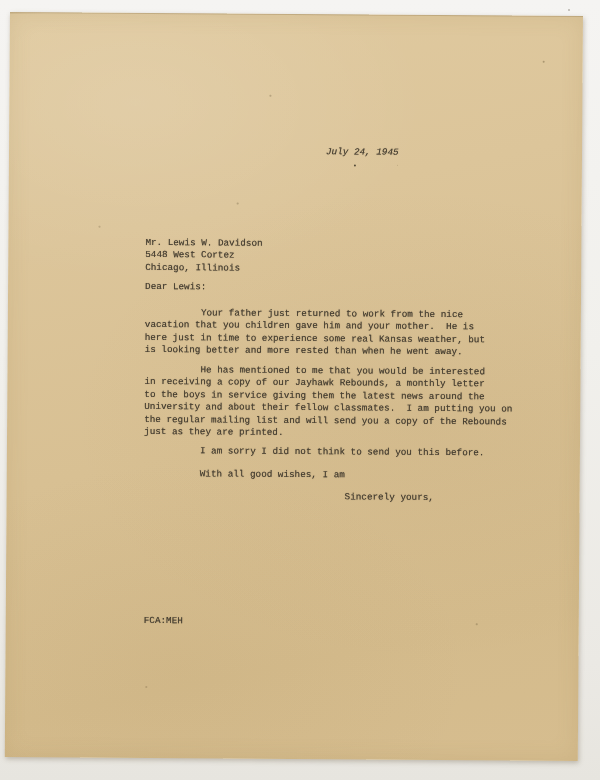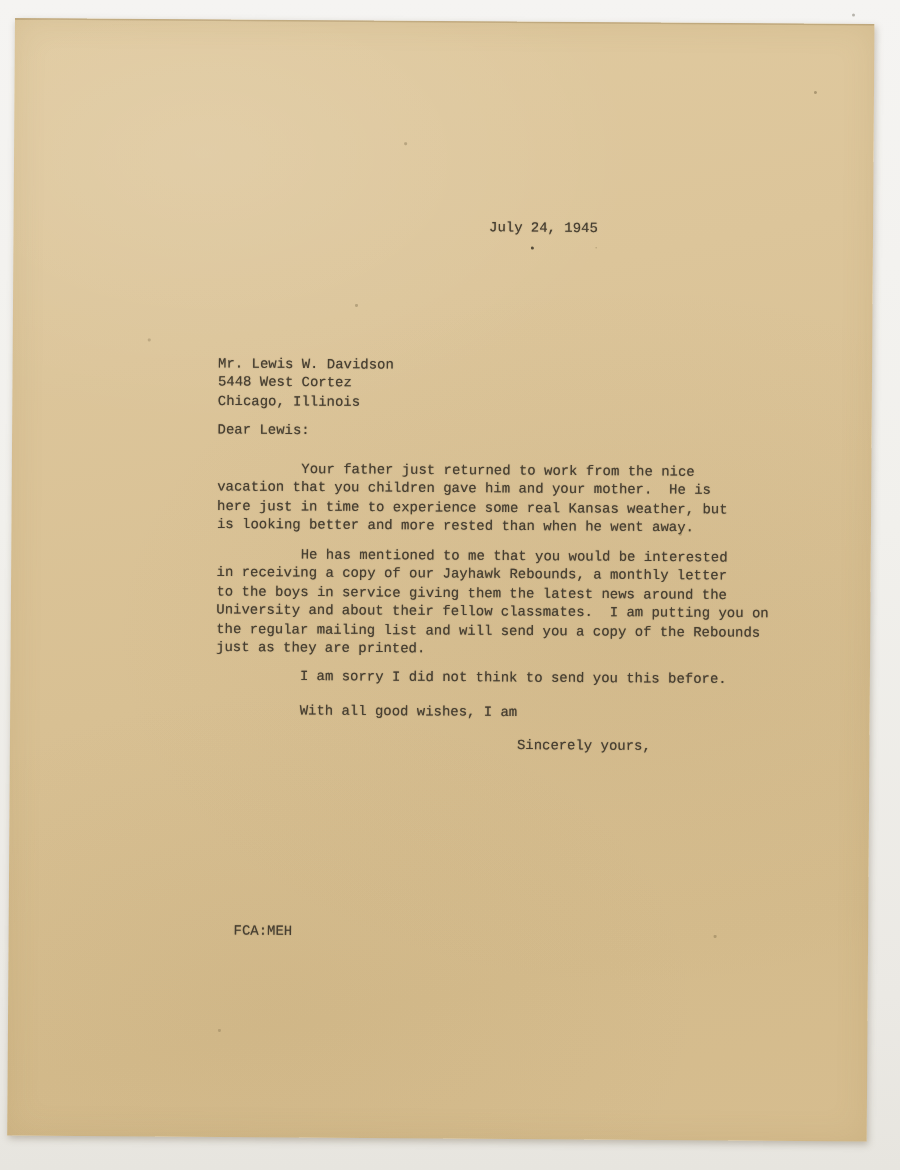--- a/index.html
+++ b/index.html
@@ -40,30 +40,30 @@
   .t {
     position: absolute;
     left: 137px;
     color: #473f31;
     font-size: 9.3px;
     line-height: 12.4px;
     white-space: pre;
     text-shadow: 0 0 0.7px rgba(71,63,49,0.75);
   }
   .indent { text-indent: 56px; }
-  .pos-date      { left: 317px; top: 132px; }
+  .pos-date      { left: 317px; top: 132px; font-style: italic; }
   .pos-recipient { top: 224px; }
   .pos-salute    { top: 268px; }
   .pos-para1     { top: 294px; }
   .pos-para2     { top: 351px; }
   .pos-para3     { top: 432px; }
   .pos-para4     { top: 455px; }
   .pos-close     { left: 338px; top: 477px; }
   .pos-sig       { left: 335px; top: 576px; }
-  .pos-initials  { left: 138px; top: 602px; margin-left: 12px; }
+  .pos-initials  { left: 138px; top: 602px; }
   .speck {
     position: absolute;
     border-radius: 50%;
     background: #5e4f33;
   }
   .ink-dot {
     position: absolute;
     width: 2px; height: 2px;
     border-radius: 50%;
     background: #544b39;

